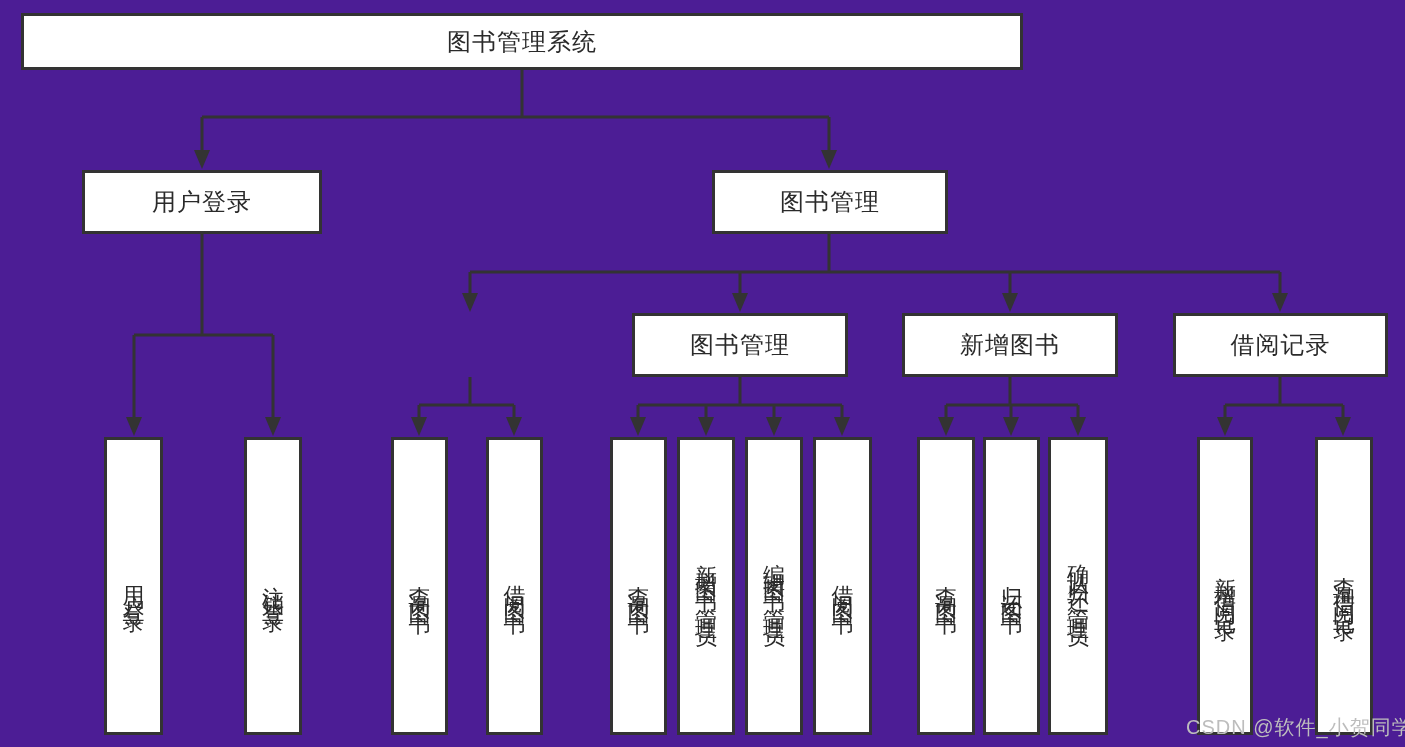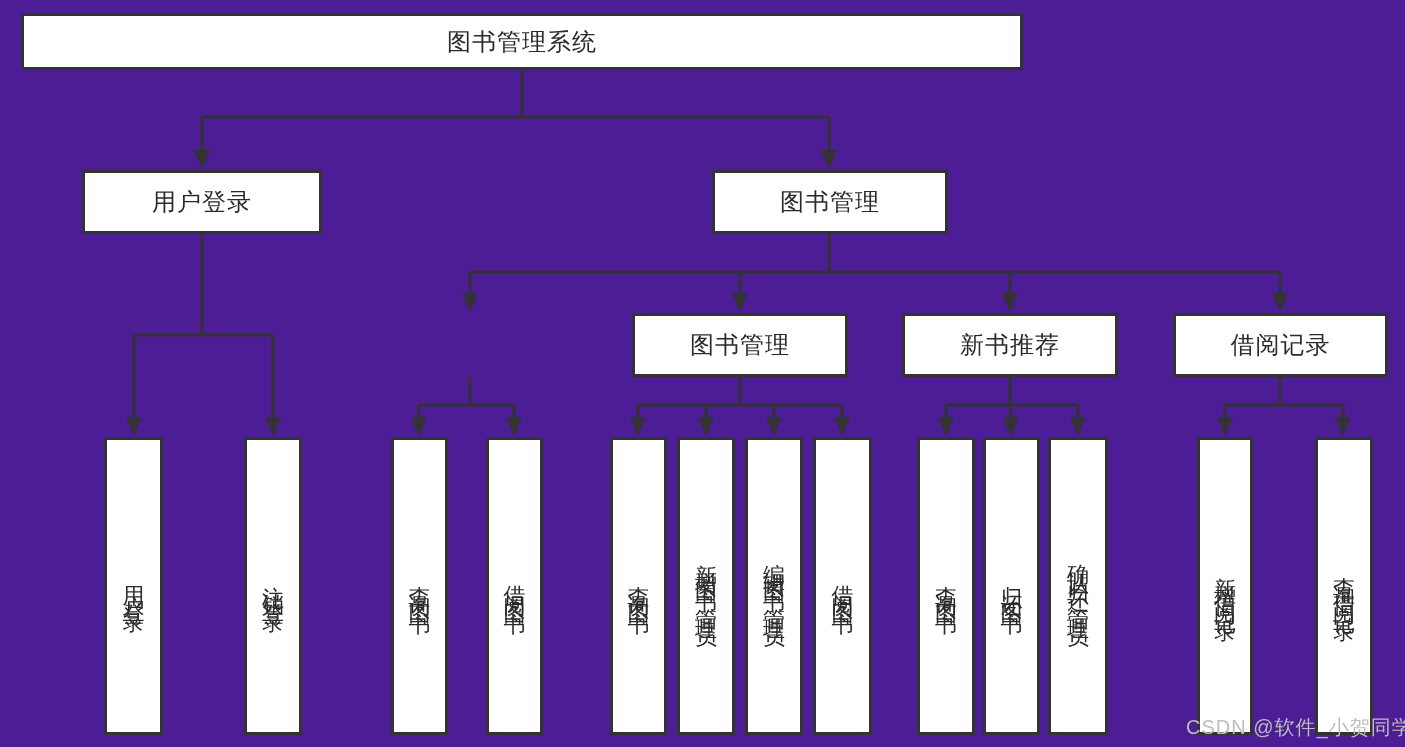--- a/index.html
+++ b/index.html
@@ -107,21 +107,21 @@
     <span>用户登录</span>
   </div>
   <div class="node hbox" style="left:712px;top:170px;width:236px;height:64px">
     <span>图书管理</span>
   </div>
 
   <div class="node hbox" style="left:632px;top:313px;width:216px;height:64px">
     <span>图书管理</span>
   </div>
   <div class="node hbox" style="left:902px;top:313px;width:216px;height:64px">
-    <span>新书推荐</span>
+    <span>新增图书</span>
   </div>
   <div class="node hbox" style="left:1173px;top:313px;width:215px;height:64px">
     <span>借阅记录</span>
   </div>
 
   <div class="node vbox" style="left:104px;top:437px;width:59px;height:298px">
     <span>用户登录</span>
   </div>
   <div class="node vbox" style="left:244px;top:437px;width:58px;height:298px">
     <span>注销登录</span>

